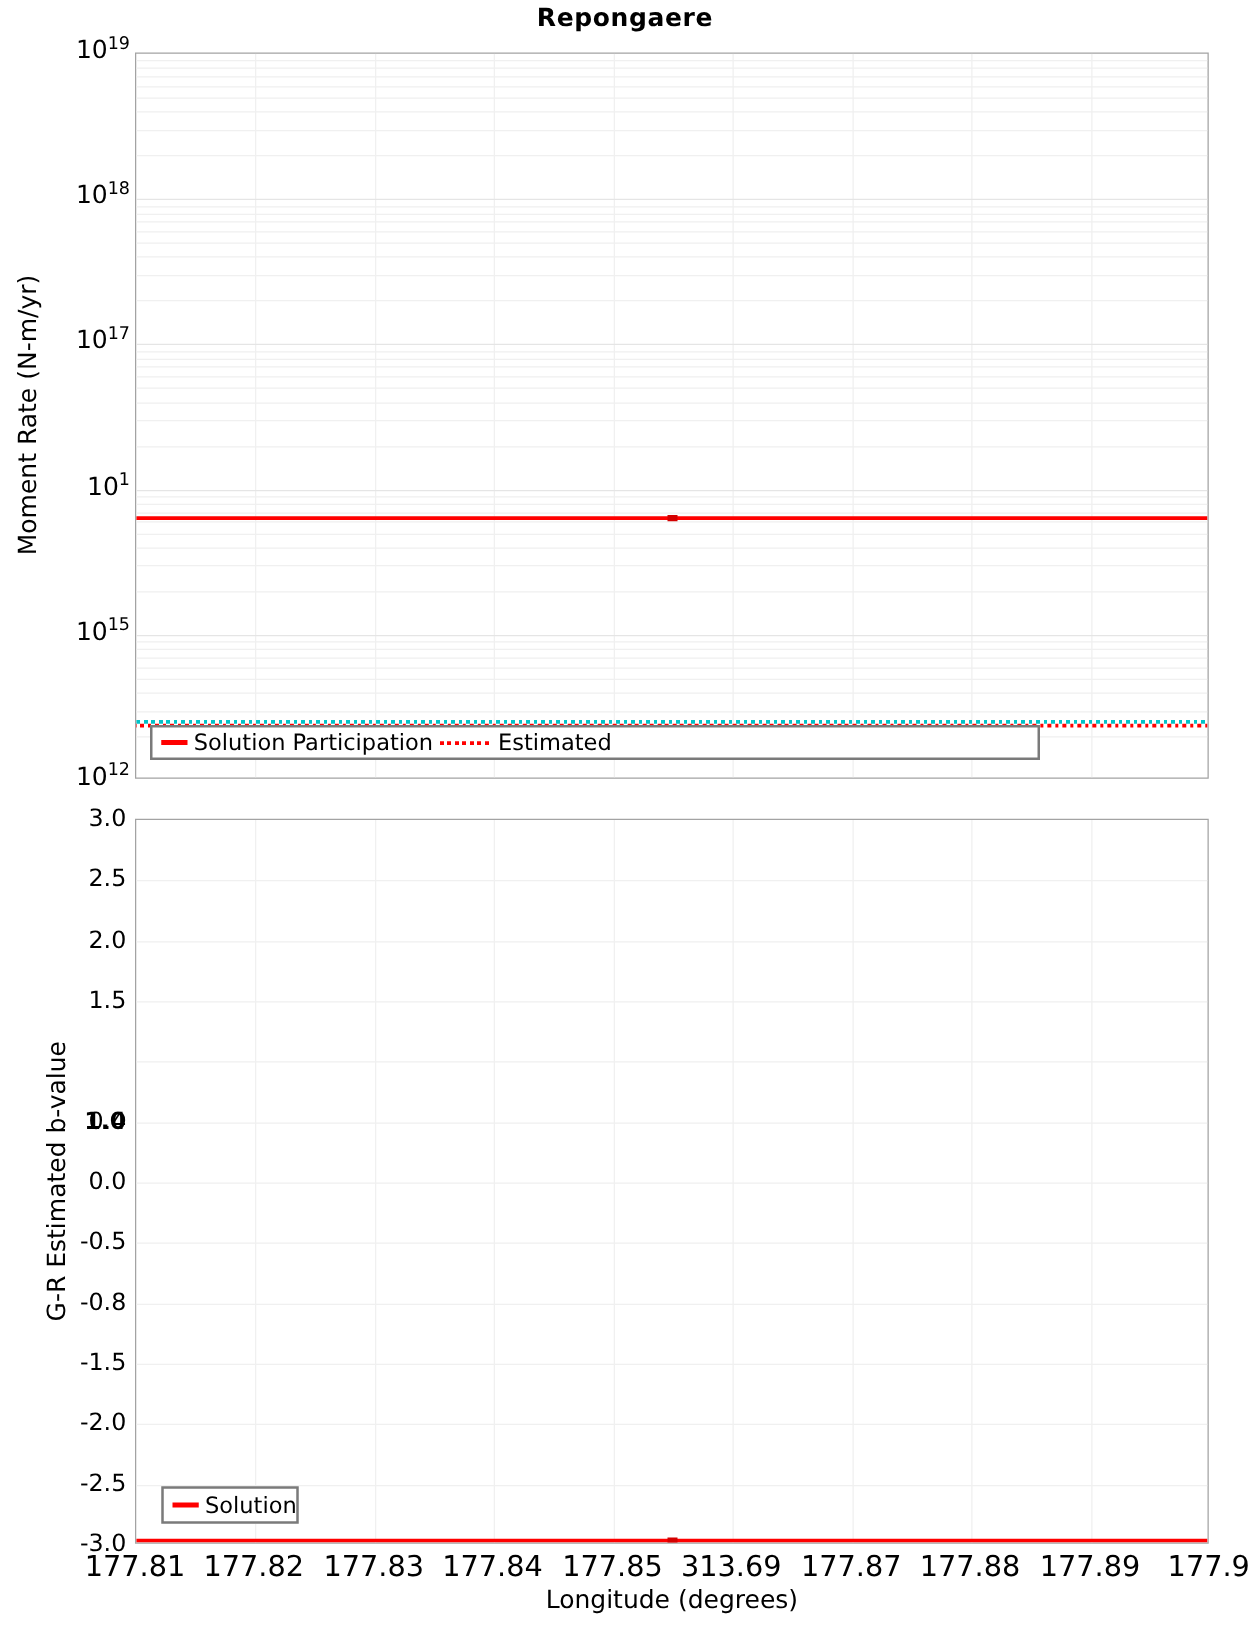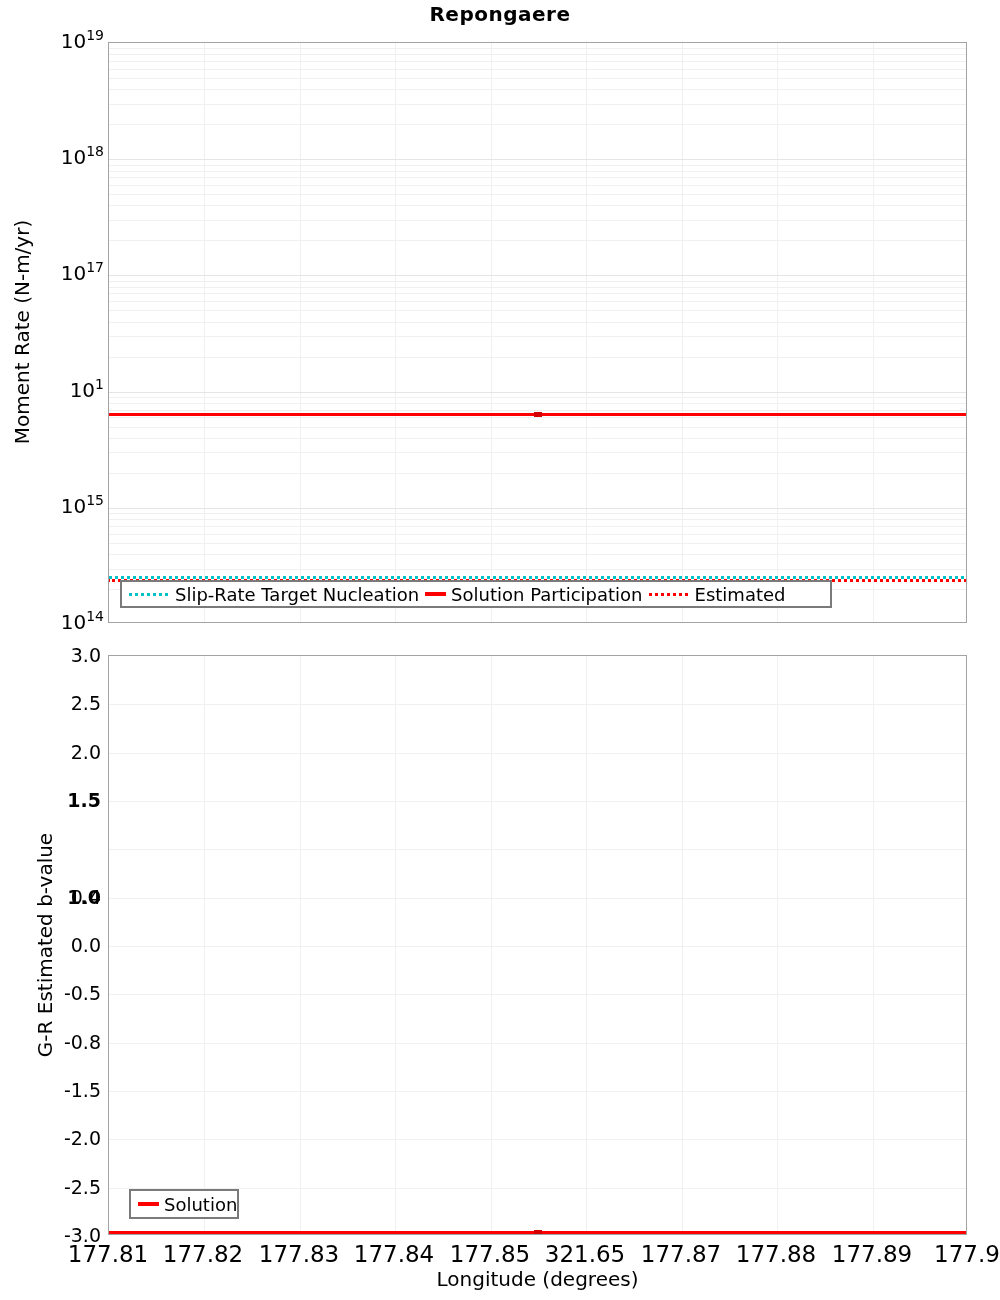--- a/index.html
+++ b/index.html
@@ -141,24 +141,20 @@
     <div class="series-line" style="top: 575px; background: rgb(255, 0, 0);"></div>
     <div class="marker" style="left: 425px; top: 574px; background: rgb(212, 0, 0);"></div>
   </div>
 
 <div class="axis-label-y" style="left:22px;top:332px;">Moment Rate (N-m/yr)</div>
 <div class="axis-label-y" style="left:45px;top:945px;">G-R Estimated b-value</div>
 <div class="axis-label-x">Longitude (degrees)</div>
 
 <div class="legend" id="legend-moment">
   <div class="item">
-    <span class="sample dotted" id="sample-slip" style="background: repeating-linear-gradient(90deg, rgb(0, 194, 199) 0px, rgb(0, 194, 199) 3px, transparent 3px, transparent 6px);"></span>
-    <span>Slip-Rate Target Nucleation</span>
-  </div>
-  <div class="item">
     <span class="sample solid" id="sample-part" style="background: rgb(255, 0, 0);"></span>
     <span>Solution Participation</span>
   </div>
   <div class="item">
     <span class="sample dotted" id="sample-nucl" style="background: repeating-linear-gradient(90deg, rgb(255, 0, 0) 0px, rgb(255, 0, 0) 3px, transparent 3px, transparent 6px);"></span>
     <span>Estimated</span>
   </div>
 </div>
 
 <div class="legend" id="legend-bvalue">
@@ -166,36 +162,36 @@
     <span class="sample solid" id="sample-sol" style="background: rgb(255, 0, 0);"></span>
     <span>Solution</span>
   </div>
 </div>
 
 <div class="ytick-log" style="left: 38px; top: 28px;"><span>10</span><sup>19</sup></div>
 <div class="ytick-log" style="left: 38px; top: 144px;"><span>10</span><sup>18</sup></div>
 <div class="ytick-log" style="left: 38px; top: 260px;"><span>10</span><sup>17</sup></div>
 <div class="ytick-log" style="left: 38px; top: 377px;"><span>10</span><sup>1</sup></div>
 <div class="ytick-log" style="left: 38px; top: 493px;"><span>10</span><sup>15</sup></div>
-<div class="ytick-log" style="left: 38px; top: 609px;"><span>10</span><sup>14</sup></div>
+<div class="ytick-log" style="left: 38px; top: 609px;"><span>10</span><sup>12</sup></div>
 <div class="ytick-lin" style="left: 35px; top: 646px;">3.0</div>
 <div class="ytick-lin" style="left: 35px; top: 694px;">2.5</div>
 <div class="ytick-lin" style="left: 35px; top: 743px;">2.0</div>
-<div class="ytick-lin" style="left: 35px; top: 791px; font-weight: bold;">1.5</div>
+<div class="ytick-lin" style="left: 35px; top: 791px;">1.5</div>
 <div class="ytick-lin" style="left: 35px; top: 888px; font-weight: bold;">1.0</div>
 <div class="ytick-lin" style="left: 35px; top: 888px;">0.4</div>
 <div class="ytick-lin" style="left: 35px; top: 936px;">0.0</div>
 <div class="ytick-lin" style="left: 35px; top: 984px;">-0.5</div>
 <div class="ytick-lin" style="left: 35px; top: 1033px;">-0.8</div>
 <div class="ytick-lin" style="left: 35px; top: 1081px;">-1.5</div>
 <div class="ytick-lin" style="left: 35px; top: 1129px;">-2.0</div>
 <div class="ytick-lin" style="left: 35px; top: 1178px;">-2.5</div>
 <div class="ytick-lin" style="left: 35px; top: 1226px;">-3.0</div>
 <div class="xtick" style="left: 108px;">177.81</div>
 <div class="xtick" style="left: 203px;">177.82</div>
 <div class="xtick" style="left: 299px;">177.83</div>
 <div class="xtick" style="left: 394px;">177.84</div>
 <div class="xtick" style="left: 490px;">177.85</div>
-<div class="xtick" style="left: 585px;">321.65</div>
+<div class="xtick" style="left: 585px;">313.69</div>
 <div class="xtick" style="left: 681px;">177.87</div>
 <div class="xtick" style="left: 776px;">177.88</div>
 <div class="xtick" style="left: 872px;">177.89</div>
 <div class="xtick" style="left: 967px;">177.9</div>
 
 </body></html>

